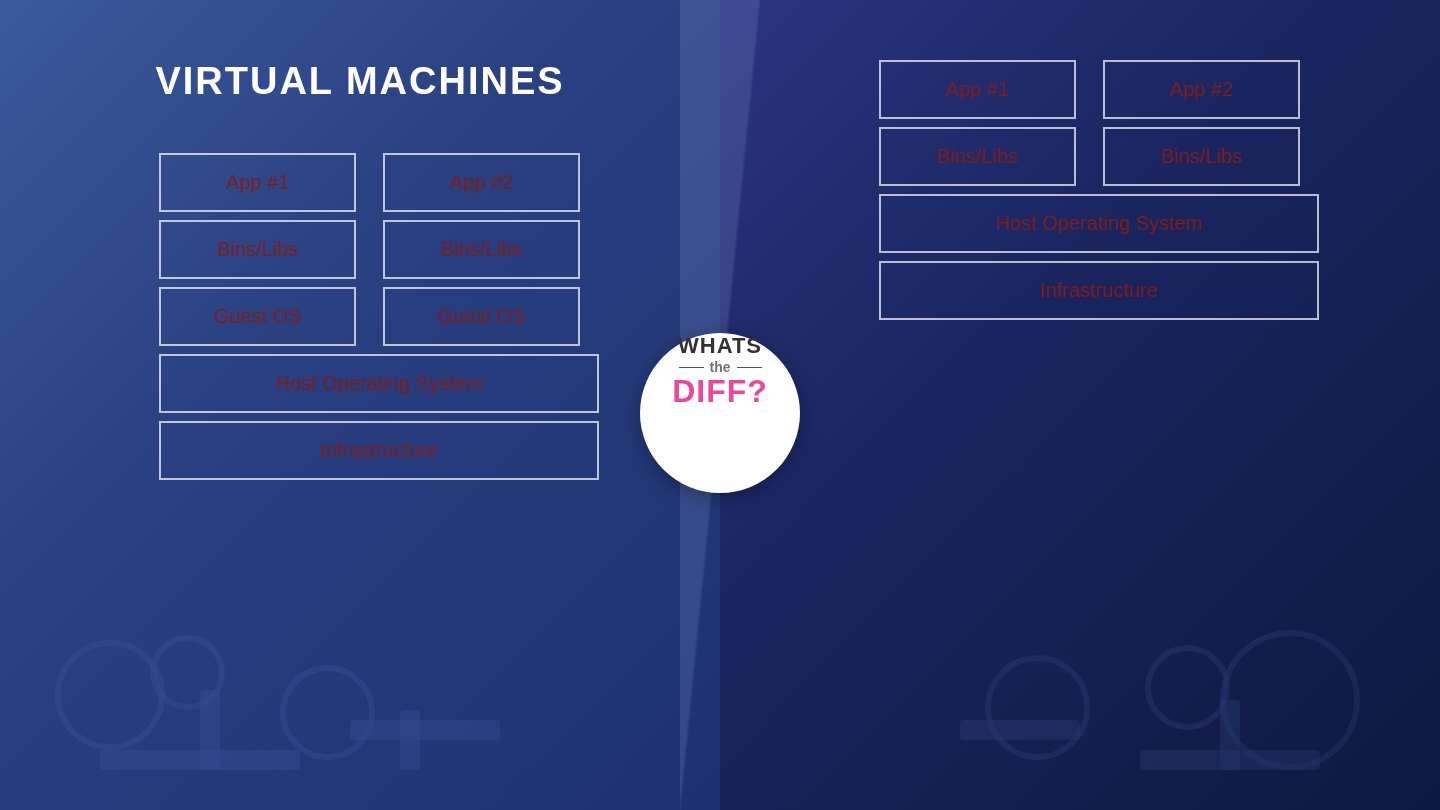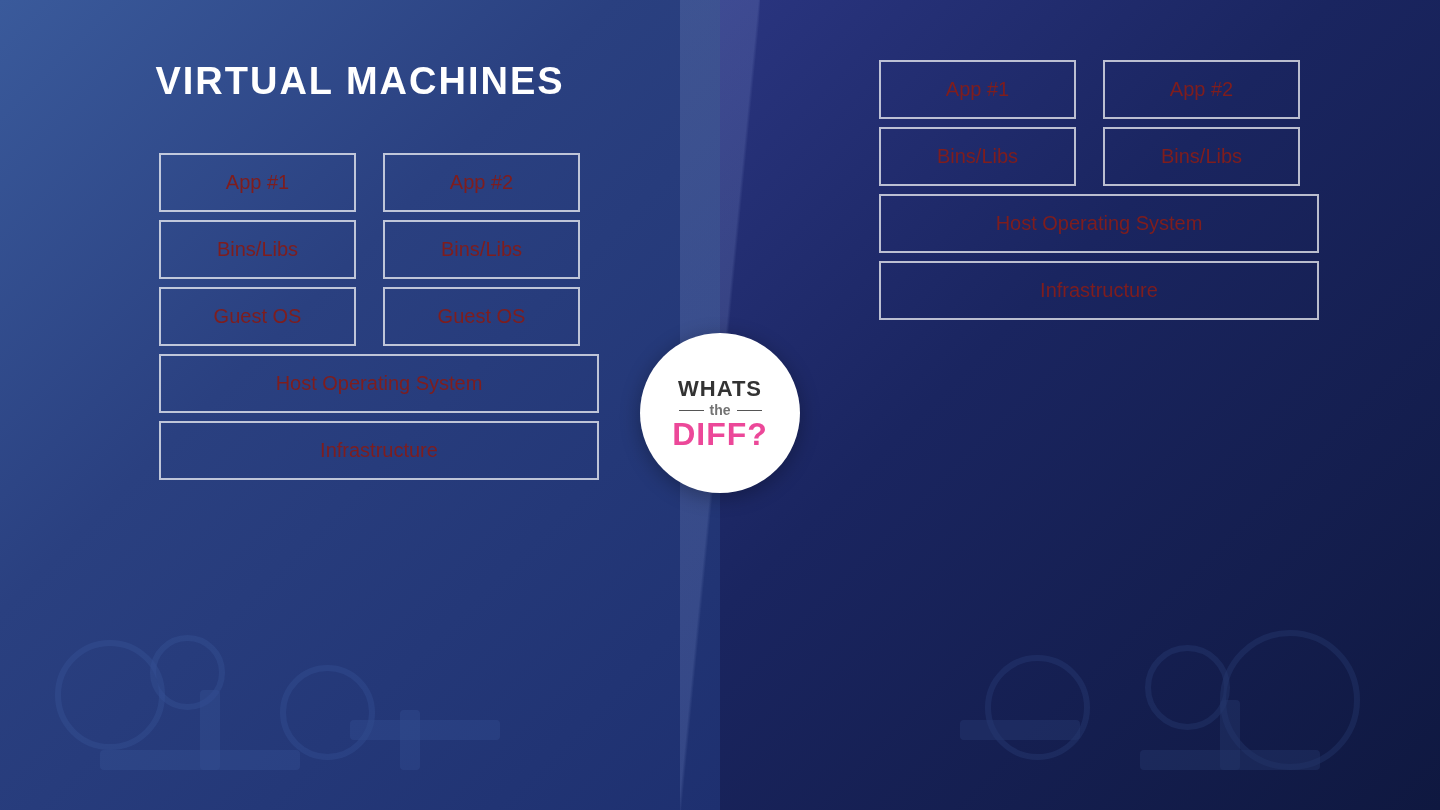--- a/index.html
+++ b/index.html
@@ -101,21 +101,21 @@
       top: 50%;
       transform: translate(-50%, -45%);
       z-index: 20;
       width: 160px;
       height: 160px;
       border-radius: 50%;
       background: white;
       display: flex;
       flex-direction: column;
       align-items: center;
-      justify-content: center;
+      justify-content: flex-start;
       box-shadow: 0 4px 20px rgba(0,0,0,0.3);
     }
 
     .badge-whats {
       font-size: 22px;
       font-weight: 700;
       color: #333;
       letter-spacing: 1px;
       line-height: 1.2;
     }

